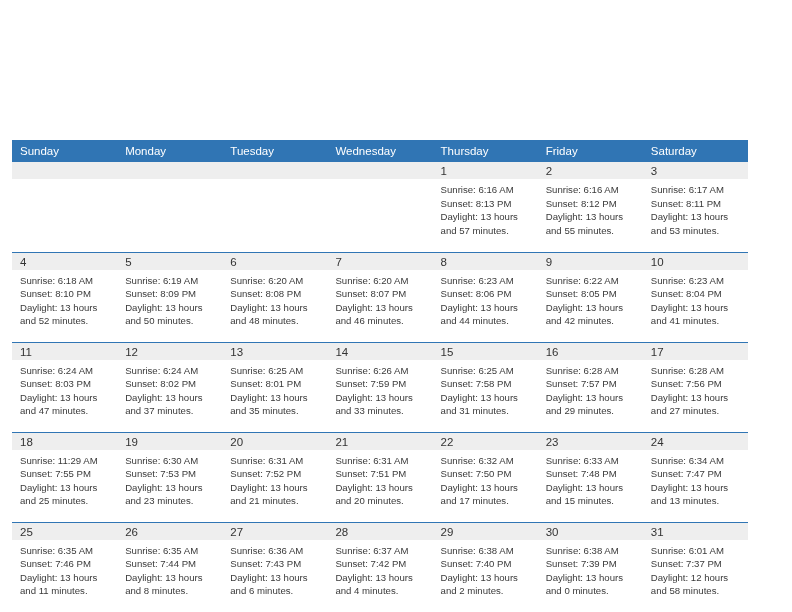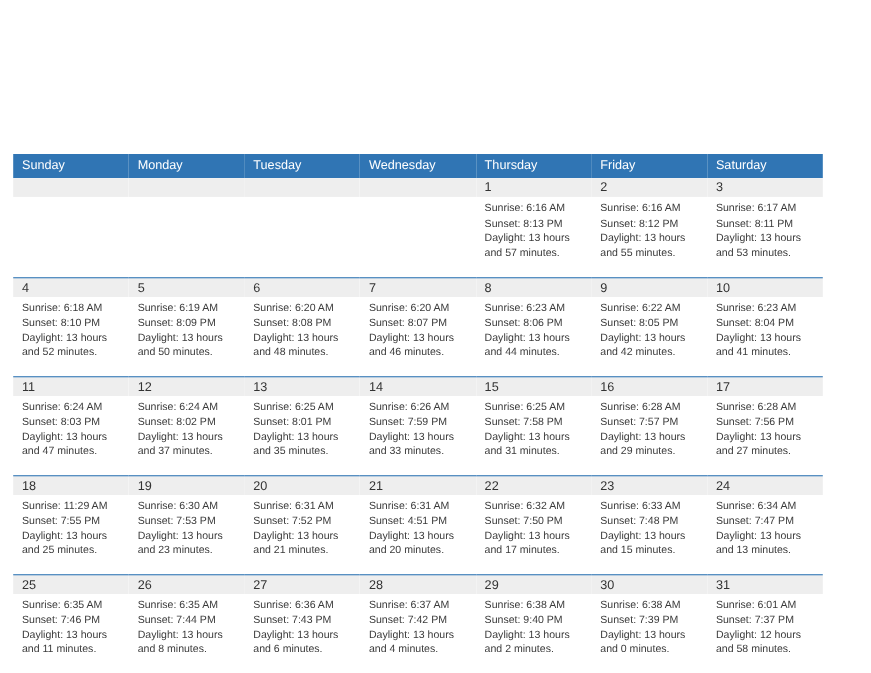--- a/index.html
+++ b/index.html
@@ -348,21 +348,21 @@
               <div>Sunrise: 6:31 AM</div>
               <div>Sunset: 7:52 PM</div>
               <div>Daylight: 13 hours</div>
               <div>and 21 minutes.</div>
             </div>
           </td>
           <td>
             <div class="daynum-band">21</div>
             <div class="cell-body">
               <div>Sunrise: 6:31 AM</div>
-              <div>Sunset: 4:51 PM</div>
+              <div>Sunset: 7:51 PM</div>
               <div>Daylight: 13 hours</div>
               <div>and 20 minutes.</div>
             </div>
           </td>
           <td>
             <div class="daynum-band">22</div>
             <div class="cell-body">
               <div>Sunrise: 6:32 AM</div>
               <div>Sunset: 7:50 PM</div>
               <div>Daylight: 13 hours</div>
@@ -422,21 +422,21 @@
               <div>Sunrise: 6:37 AM</div>
               <div>Sunset: 7:42 PM</div>
               <div>Daylight: 13 hours</div>
               <div>and 4 minutes.</div>
             </div>
           </td>
           <td>
             <div class="daynum-band">29</div>
             <div class="cell-body">
               <div>Sunrise: 6:38 AM</div>
-              <div>Sunset: 9:40 PM</div>
+              <div>Sunset: 7:40 PM</div>
               <div>Daylight: 13 hours</div>
               <div>and 2 minutes.</div>
             </div>
           </td>
           <td>
             <div class="daynum-band">30</div>
             <div class="cell-body">
               <div>Sunrise: 6:38 AM</div>
               <div>Sunset: 7:39 PM</div>
               <div>Daylight: 13 hours</div>

